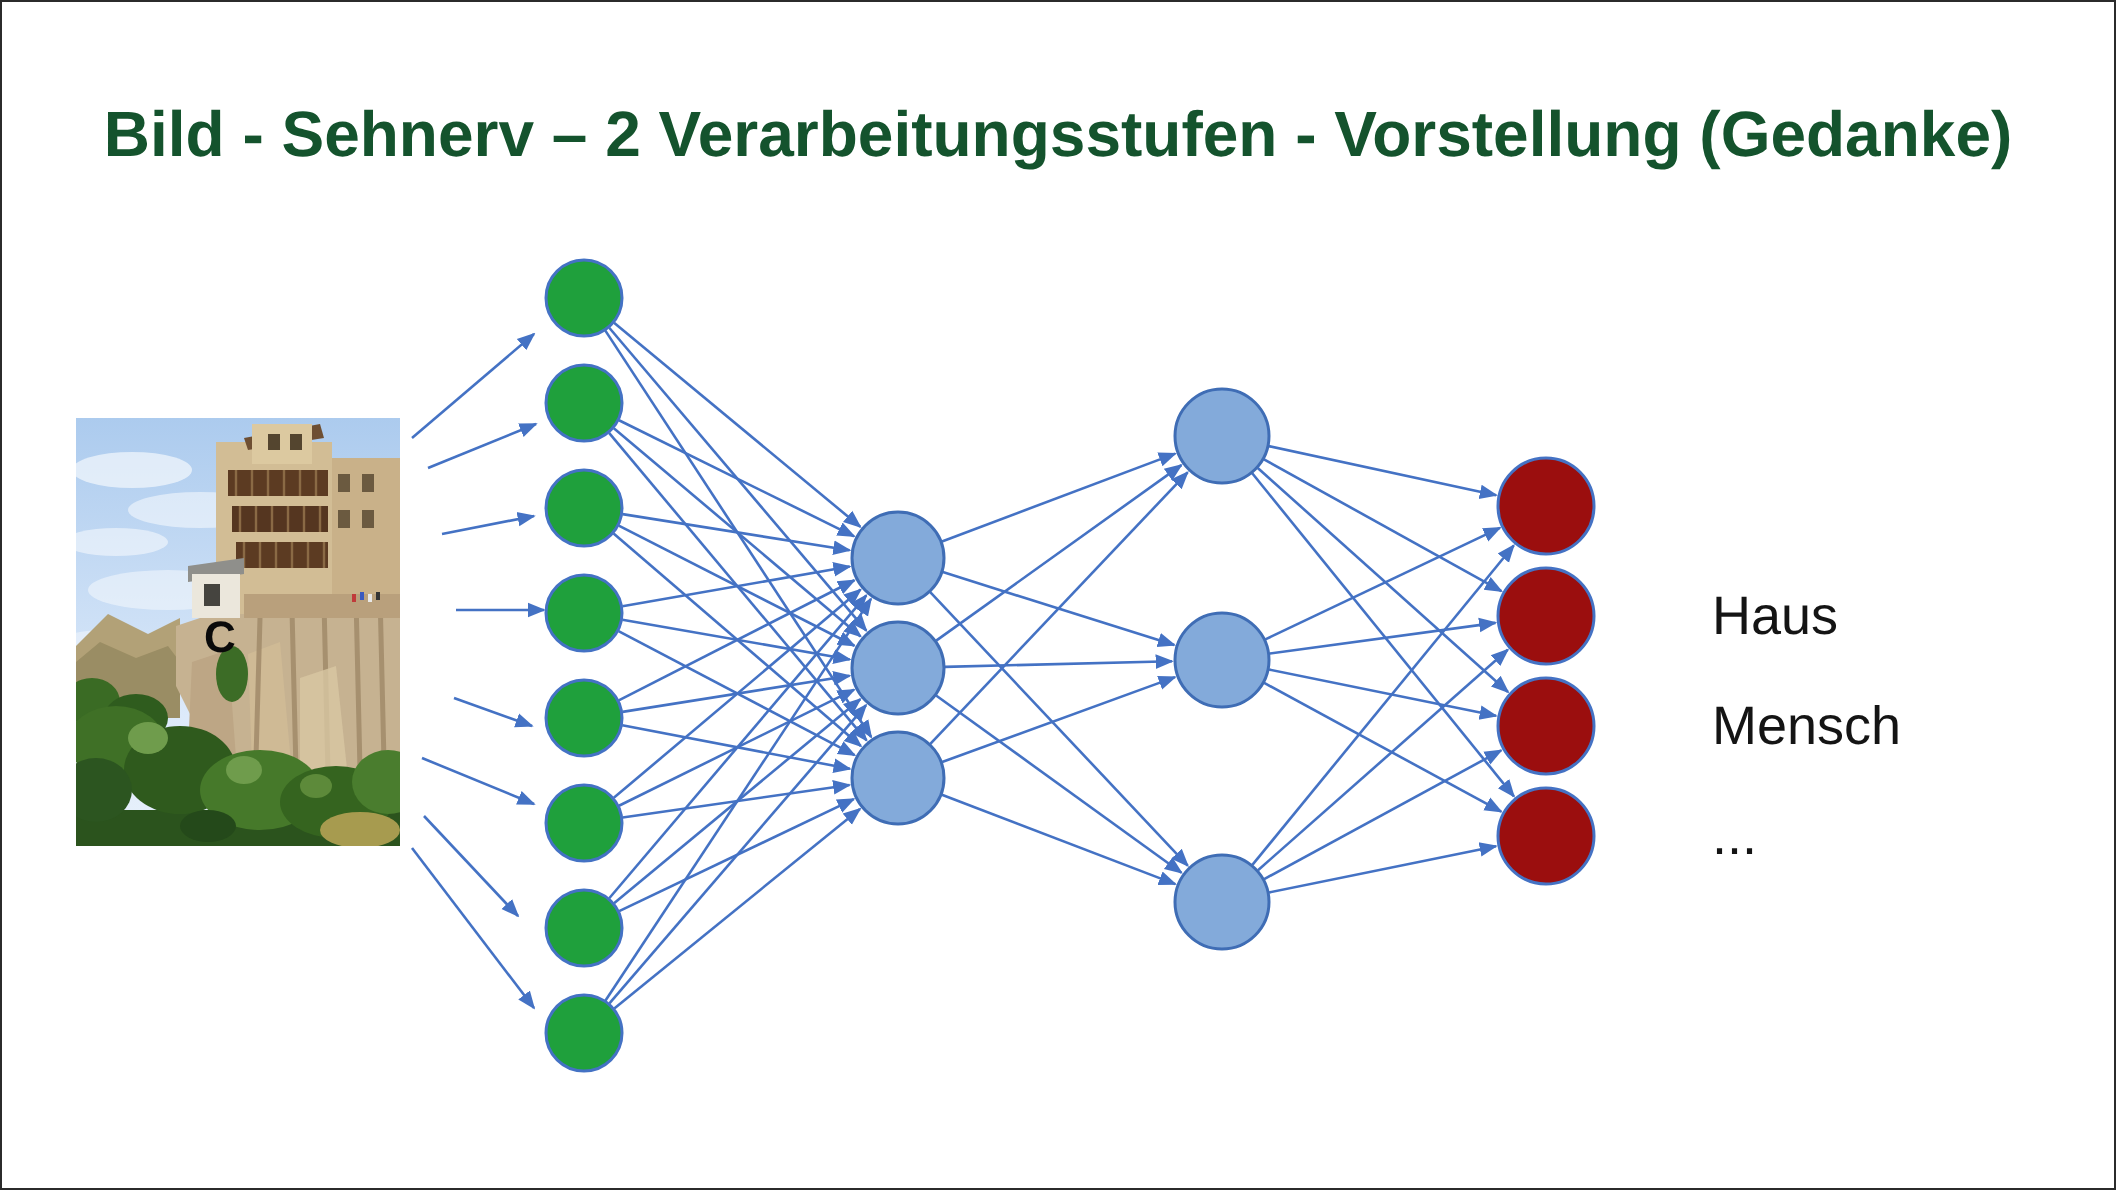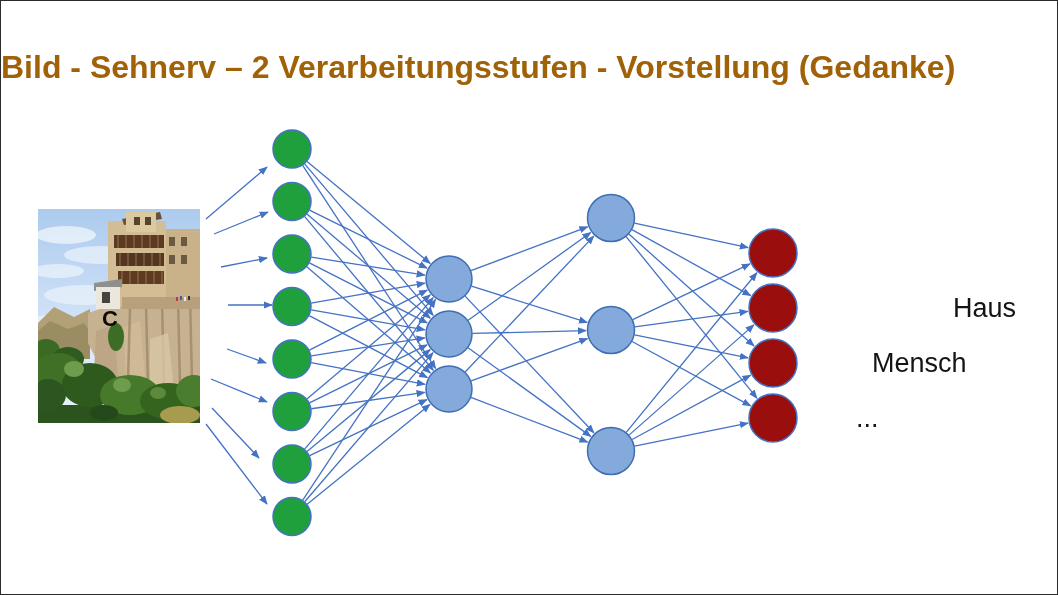--- a/index.html
+++ b/index.html
@@ -11,24 +11,24 @@
     background: #ffffff;
     border: 1px solid #2b2b2b;
     overflow: hidden;
     font-family: "Liberation Sans", sans-serif;
   }
   .title {
     position: absolute;
     top: 47px;
     left: 0;
     width: 100%;
-    text-align: left;
+    text-align: center;
     font-size: 32px;
     font-weight: bold;
-    color: #a16207;
+    color: #14532d;
     letter-spacing: 0px;
     line-height: 38px;
   }
   .photo {
     position: absolute;
     left: 37px;
     top: 208px;
     width: 162px;
     height: 214px;
   }
@@ -214,17 +214,17 @@
         <circle cx="610" cy="217" r="23.5" fill="#83AADA" stroke="#3F6DB5" stroke-width="1.5"></circle>
         <circle cx="610" cy="329" r="23.5" fill="#83AADA" stroke="#3F6DB5" stroke-width="1.5"></circle>
         <circle cx="610" cy="450" r="23.5" fill="#83AADA" stroke="#3F6DB5" stroke-width="1.5"></circle>
         <circle cx="772" cy="252" r="24" fill="#9B0E0E" stroke="#4472C4" stroke-width="1.5"></circle>
         <circle cx="772" cy="307" r="24" fill="#9B0E0E" stroke="#4472C4" stroke-width="1.5"></circle>
         <circle cx="772" cy="362" r="24" fill="#9B0E0E" stroke="#4472C4" stroke-width="1.5"></circle>
         <circle cx="772" cy="417" r="24" fill="#9B0E0E" stroke="#4472C4" stroke-width="1.5"></circle>
       </g>
   </svg>
 
-  <div class="out-label" style="top:290px;text-align:right;">Haus</div>
-  <div class="out-label" style="top:345px;margin-left:16px;">Mensch</div>
+  <div class="out-label" style="top:290px;">Haus</div>
+  <div class="out-label" style="top:345px;">Mensch</div>
   <div class="out-label" style="top:400px;">...</div>
 
 </div>
 
 </body></html>

